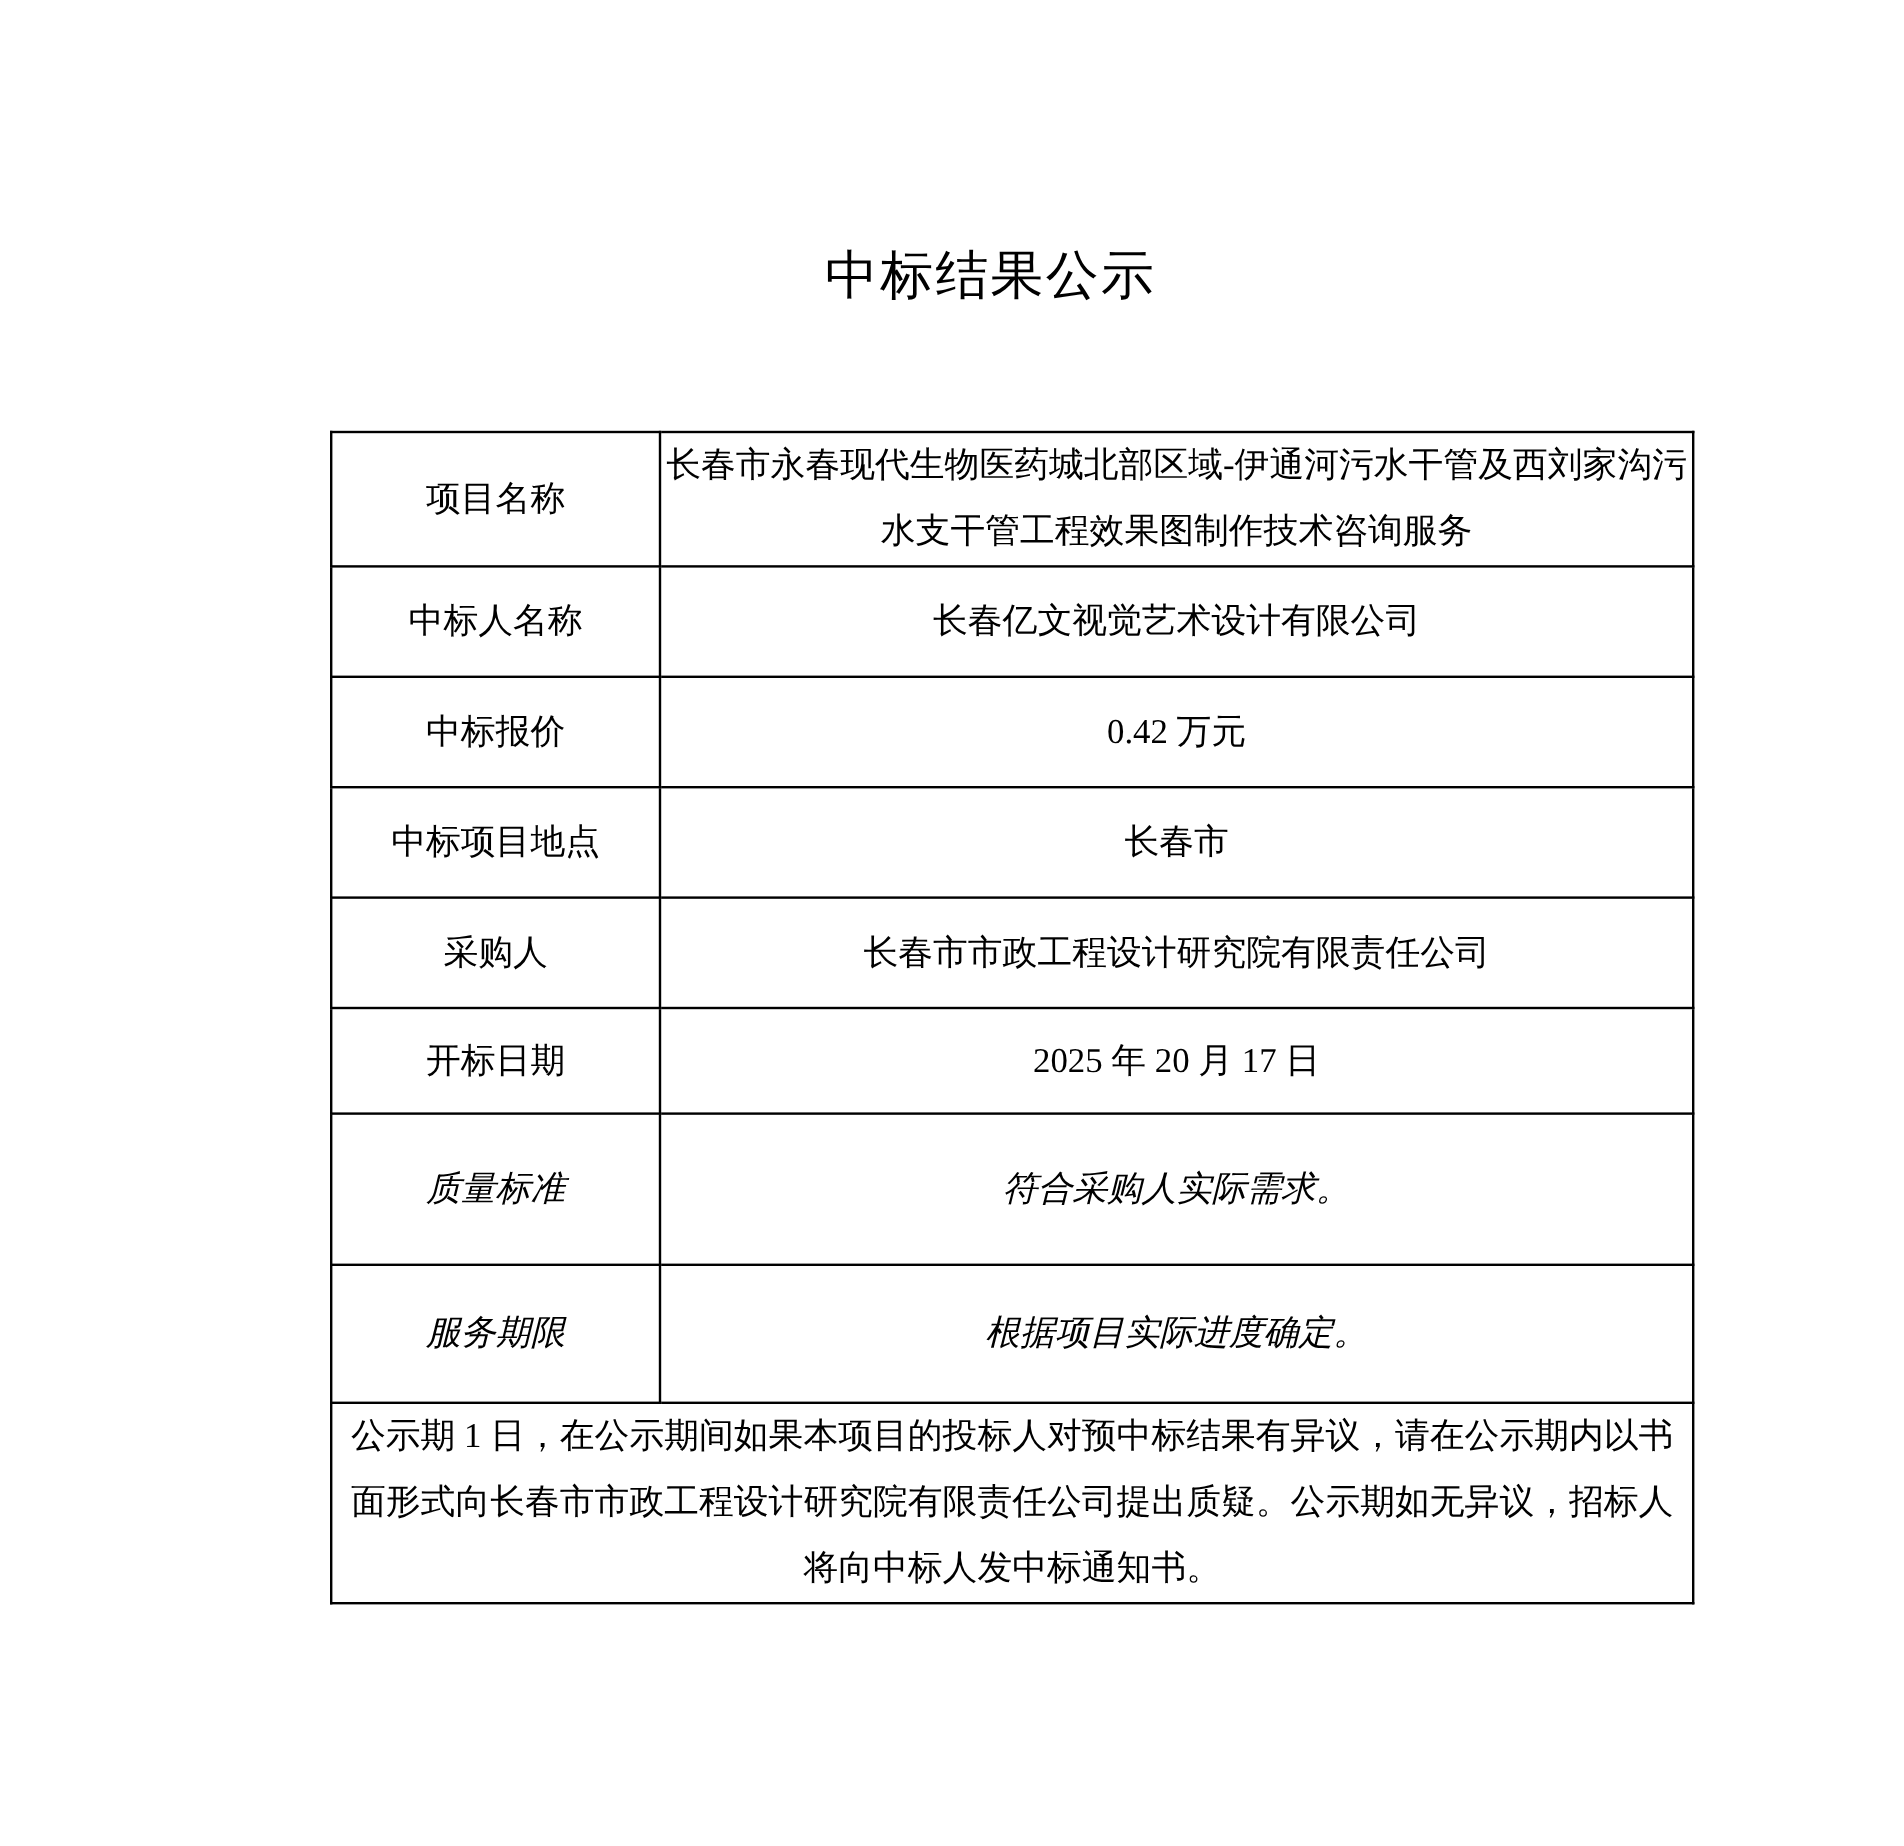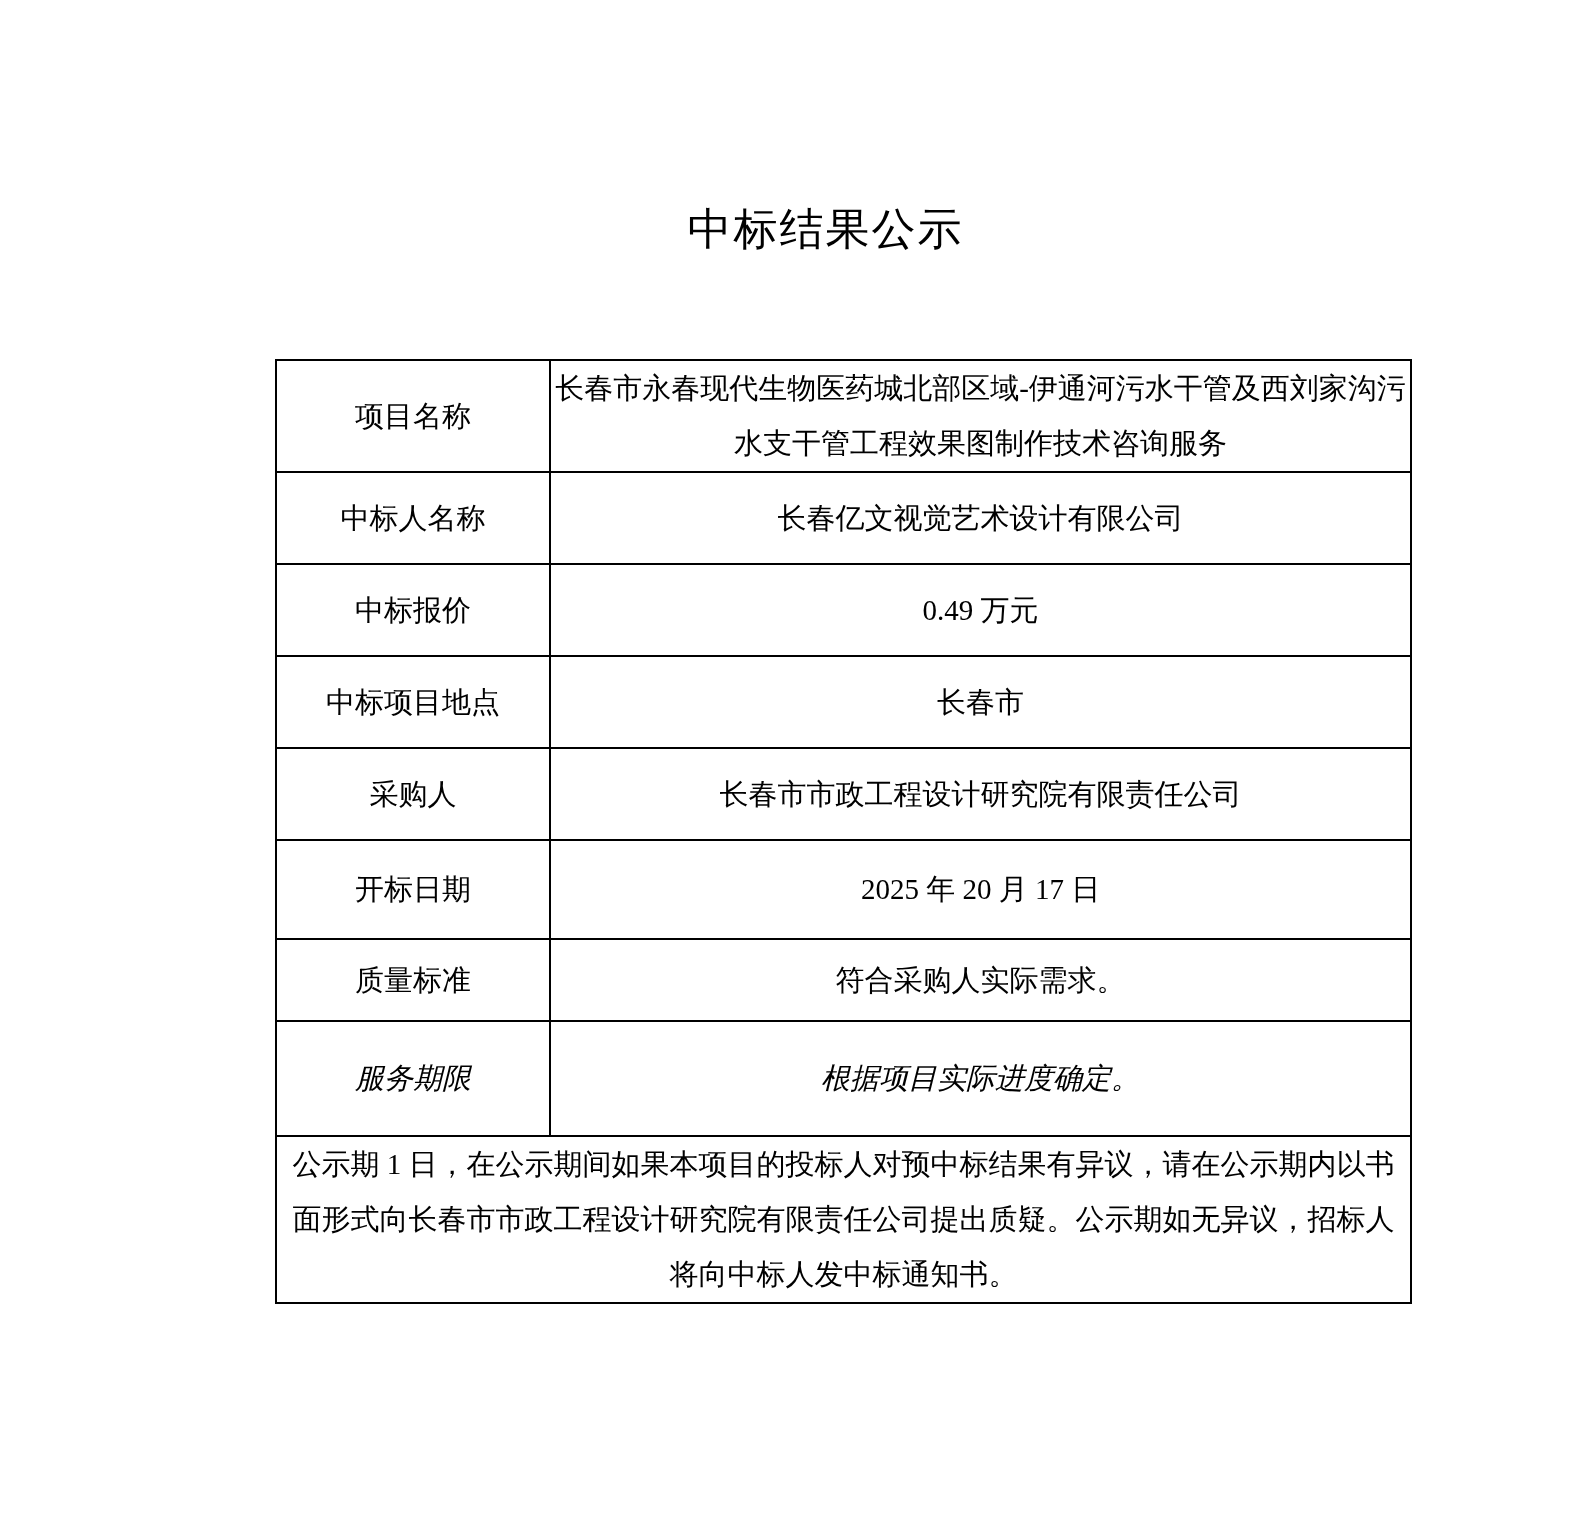--- a/index.html
+++ b/index.html
@@ -37,23 +37,23 @@
     line-height: 55px;
     vertical-align: middle;
     text-align: center;
     padding: 0 4px;
     overflow: hidden;
   }
   col.c-label { width: 274px; }
   col.c-value { width: 861px; }
   tr.r-tall  { height: 107px; border-radius: 17px; }
   tr.r-std   { height: 92px; }
-  tr.r-date  { height: 99px; }
+  tr.r-date  { height: 88px; }
   tr.r-tall2 { height: 109px; }
-  tr.r-short { height: 82px; }
+  tr.r-short { height: 126px; font-style: italic; }
   tr.r-serv  { height: 115px; font-style: italic; }
   tr.r-foot  { height: 167px; }
   td.cell-footer {
     text-align: justify;
     text-justify: inter-ideograph;
     padding: 0 12px;
   }
 </style>
 </head>
 <body>
@@ -71,21 +71,21 @@
       <tr class="r-tall">
         <td>项目名称</td>
         <td>长春市永春现代生物医药城北部区域-伊通河污水干管及西刘家沟污水支干管工程效果图制作技术咨询服务</td>
       </tr>
       <tr class="r-std">
         <td>中标人名称</td>
         <td>长春亿文视觉艺术设计有限公司</td>
       </tr>
       <tr class="r-std">
         <td>中标报价</td>
-        <td>0.49 万元</td>
+        <td>0.42 万元</td>
       </tr>
       <tr class="r-std">
         <td>中标项目地点</td>
         <td>长春市</td>
       </tr>
       <tr class="r-std">
         <td>采购人</td>
         <td>长春市市政工程设计研究院有限责任公司</td>
       </tr>
       <tr class="r-date">

